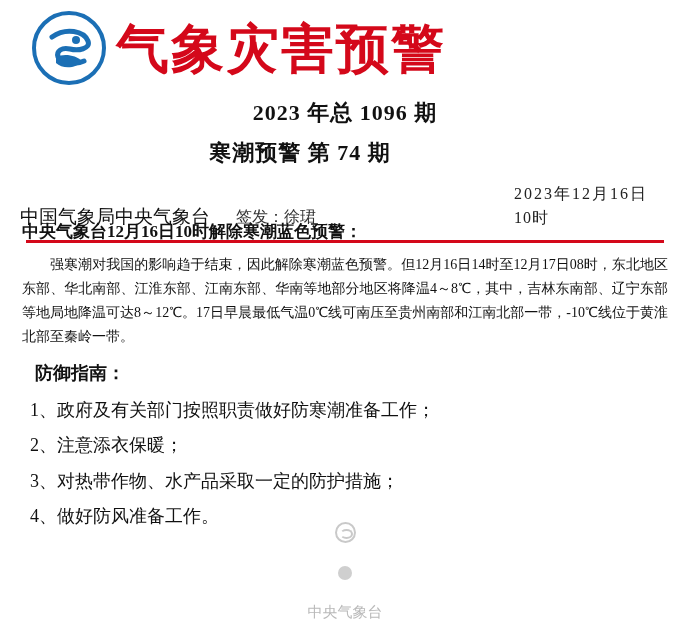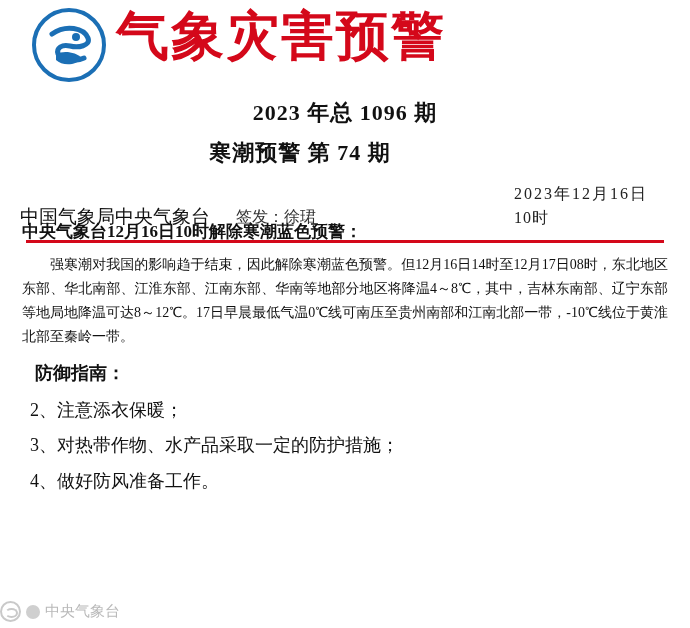--- a/index.html
+++ b/index.html
@@ -24,20 +24,21 @@
 
   
   .header {
     position: relative;
     padding: 8px 14px 0 14px;
     height: 206px;
     box-sizing: border-box;
   }
   .title-row {
     display: flex;
+    align-items: center;
     height: 80px;
   }
   .logo {
     width: 74px;
     height: 74px;
     flex: 0 0 74px;
     position: relative;
     margin-left: 18px;
     margin-right: 10px;
   }
@@ -151,24 +152,26 @@
   }
 
   
   .footer {
     position: absolute;
     bottom: 6px;
     left: 0;
     width: 100%;
     display: flex;
     align-items: center;
-    gap: 5px;
+    justify-content: center;
+    gap: 23px;
     color: #b9b9b9;
     font-size: 15px;
     font-family: "Liberation Serif", serif;
+    flex-direction: column;
   }
   .weibo-mark {
     width: 17px;
     height: 17px;
     border-radius: 50%;
     border: 2px solid #c9c9c9;
     position: relative;
     flex: 0 0 auto;
   }
   .weibo-mark::before {
@@ -223,20 +226,21 @@
     </div>
 
     <div class="rule"></div>
   </div>
 
   <div class="body">
     <div class="lead">中央气象台12月16日10时解除寒潮蓝色预警：</div>
     <p class="para">强寒潮对我国的影响趋于结束，因此解除寒潮蓝色预警。但12月16日14时至12月17日08时，东北地区东部、华北南部、江淮东部、江南东部、华南等地部分地区将降温4～8℃，其中，吉林东南部、辽宁东部等地局地降温可达8～12℃。17日早晨最低气温0℃线可南压至贵州南部和江南北部一带，-10℃线位于黄淮北部至秦岭一带。</p>
 
     <div class="section-title">防御指南：</div>
+    <div class="guide-item">1、政府及有关部门按照职责做好防寒潮准备工作；</div>
     <div class="guide-item">2、注意添衣保暖；</div>
     <div class="guide-item">3、对热带作物、水产品采取一定的防护措施；</div>
     <div class="guide-item">4、做好防风准备工作。</div>
   </div>
 
   <div class="footer">
     <span class="weibo-mark"></span>
     <span class="wm-dot"></span>
     <span>中央气象台</span>
   </div>

